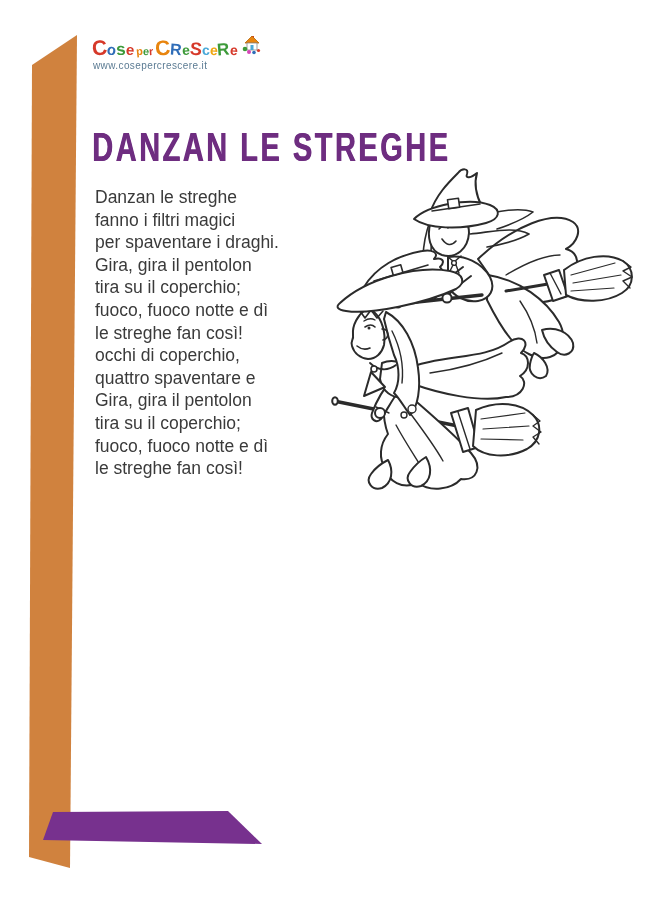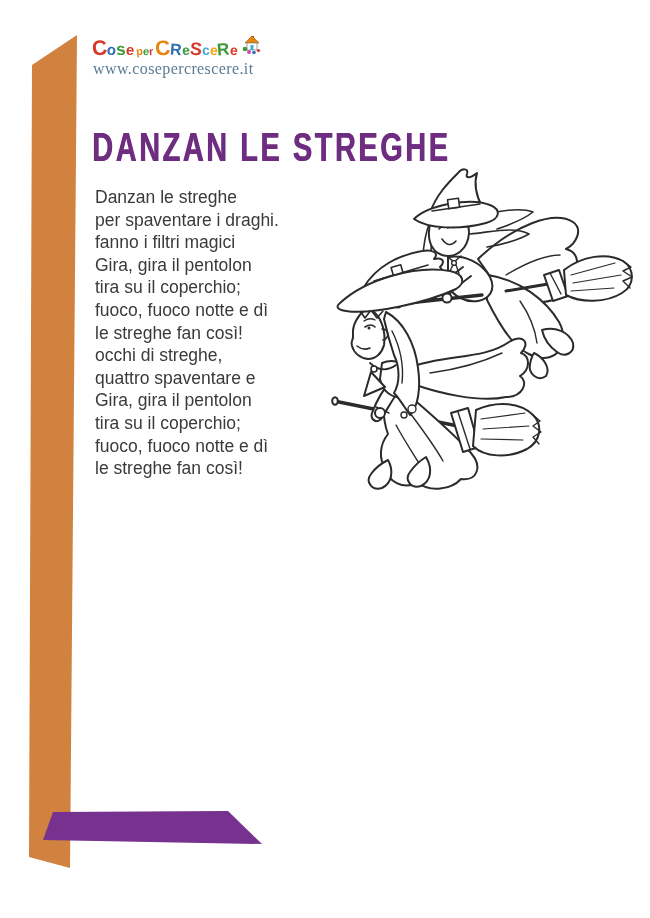--- a/index.html
+++ b/index.html
@@ -34,24 +34,23 @@
     align-items: baseline;
     font-weight: bold;
     line-height: 1;
   }
   .logo-letters span { display: inline-block; }
   .house-icon { margin-left: 2px; margin-bottom: 2px; }
   .site-url {
     position: absolute;
     left: 93px; top: 60px;
     z-index: 2;
-    font-size: 16px;
+    font-size: 10px;
     letter-spacing: 0.4px;
     color: #5b7b93;
-    font-family: Liberation Serif, serif;
   }
   
   .page-title {
     position: absolute;
     left: 92px; top: 124px;
     z-index: 2;
     font-size: 29px;
     font-weight: 800;
     letter-spacing: 2.5px;
     color: #6e2d80;
@@ -121,27 +120,27 @@
       <circle cx="19.5" cy="16.5" r="1.6" fill="#d6392a"></circle>
     </svg>
   </div>
 
   <div class="site-url" id="site-url" style="color: rgb(91, 123, 147);">www.cosepercrescere.it</div>
 
   <h1 class="page-title" id="page-title" style="color: rgb(110, 45, 128); text-shadow: rgb(110, 45, 128) 0.6px 0.4px 0px;">DANZAN LE STREGHE</h1>
 
   <div class="poem" id="poem-block" style="color: rgb(58, 58, 58);">
       <div>Danzan le streghe</div>
+      <div>fanno i filtri magici</div>
       <div>per spaventare i draghi.</div>
-      <div>fanno i filtri magici</div>
       <div>Gira, gira il pentolon</div>
       <div>tira su il coperchio;</div>
       <div>fuoco, fuoco notte e dì</div>
       <div>le streghe fan così!</div>
-      <div>occhi di streghe,</div>
+      <div>occhi di coperchio,</div>
       <div>quattro spaventare e</div>
       <div>Gira, gira il pentolon</div>
       <div>tira su il coperchio;</div>
       <div>fuoco, fuoco notte e dì</div>
       <div>le streghe fan così!</div>
     </div>
 
   <svg class="witches" width="320" height="330" viewBox="0 0 320 330" fill="none" stroke="#2b2b2b" stroke-width="2" stroke-linecap="round" stroke-linejoin="round" aria-hidden="true">
 
     <g>

